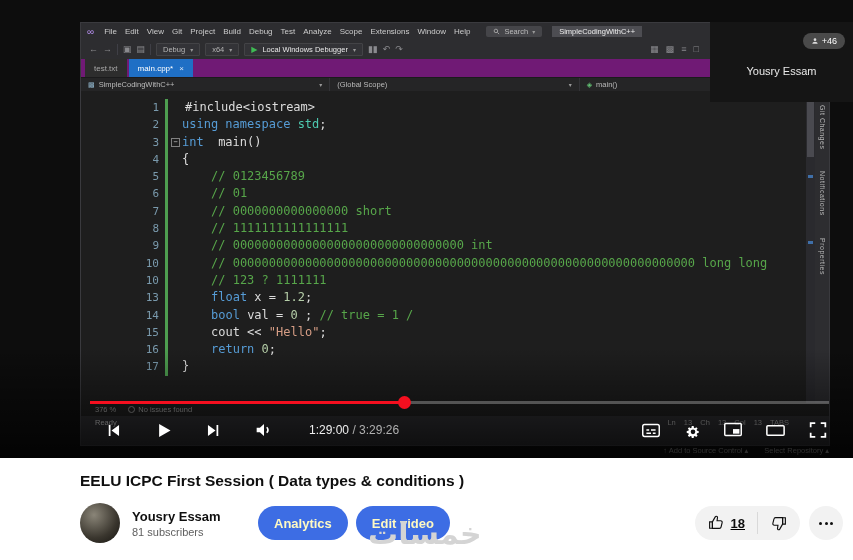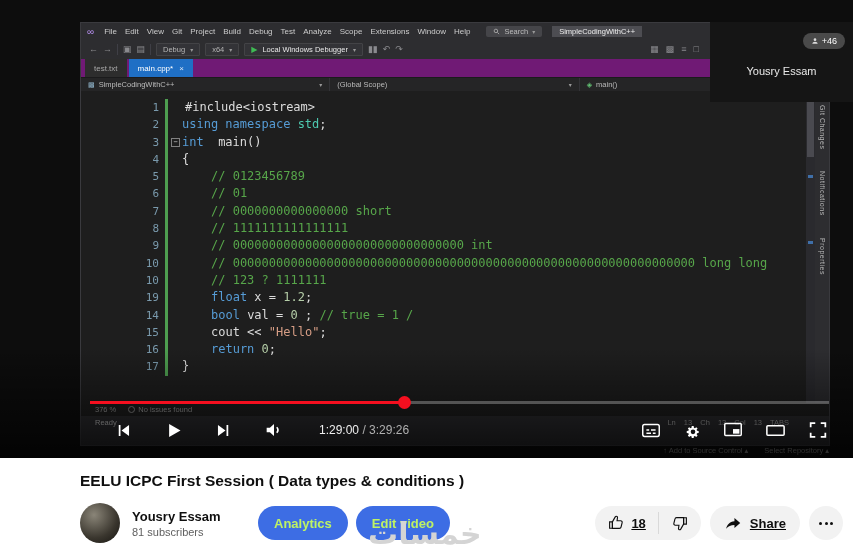--- a/index.html
+++ b/index.html
@@ -92,38 +92,38 @@
   
   .vs-bottom-right { position:absolute; right:24px; top:446px; z-index:3; display:flex; gap:16px;
                      font-size:7.5px; color:#9a9a9a; }
 
   
   .yt-progress { position:absolute; left:90px; width:739px; top:401px; height:3px;
                  background:rgba(255,255,255,.28); z-index:7; cursor:pointer; }
   .yt-played { position:absolute; left:0; top:0; bottom:0; background:var(--progress_red); }
   .yt-scrubber { position:absolute; top:-5px; width:13px; height:13px; border-radius:50%;
                  background:var(--progress_red); }
-  .yt-controls { position:absolute; left:100px; right:24px; top:410px; height:40px; z-index:8;
+  .yt-controls { position:absolute; left:90px; right:24px; top:410px; height:40px; z-index:8;
                  display:flex; align-items:center; gap:30px; padding-left:14px; }
   .ctl { display:flex; align-items:center; justify-content:center; cursor:pointer; }
   .yt-time { color:#eee; font-size:12px; margin-left:4px; }
   .yt-time .dim { color:#b0b0b0; }
   .yt-right { margin-left:auto; display:flex; align-items:center; gap:20px; }
 
   
   .below { position:relative; height:102px; background:#fff; padding:13px 10px 0 80px; }
   .watch-title { font-size:15.5px; line-height:20px; font-weight:bold; color:#0f0f0f; margin-bottom:12px; }
   .owner-row { display:flex; align-items:center; }
   .avatar { width:40px; height:40px; border-radius:50%; flex:none;
             background:radial-gradient(circle at 35% 30%, #8a8578, #3a362e 60%, #14120e); }
   .channel-meta { margin-left:12px; width:118px; }
   .channel-name { font-size:13px; font-weight:bold; color:#0f0f0f; }
   .channel-subs { font-size:11px; color:#606060; margin-top:2px; }
   .btn-blue { margin-left:8px; height:34px; border:none; border-radius:17px; padding:0 16px;
-              background:var(--accent_blue); color:#bef264; font-size:13px; font-weight:bold;
+              background:var(--accent_blue); color:#fef9c3; font-size:13px; font-weight:bold;
               font-family:"Liberation Sans", sans-serif; cursor:pointer; }
   .actions { margin-left:auto; display:flex; align-items:center; gap:9px;text-decoration:underline; }
   .pill { height:34px; background:#f2f2f2; border-radius:17px; display:flex; align-items:center;
           color:#0f0f0f; font-size:13px; font-weight:bold; }
   .like-seg { display:flex; align-items:center; gap:6px; padding:0 12px; cursor:pointer; height:100%; }
   .pill-divider { width:1px; height:22px; background:#d9d9d9; }
   .share-pill { padding:0 14px; gap:7px; cursor:pointer; }
   .more-btn { width:34px; height:34px; border-radius:50%; background:#f2f2f2; display:flex;
               align-items:center; justify-content:center; gap:2.5px; cursor:pointer; }
   .dot3 { width:3px; height:3px; border-radius:50%; background:#0f0f0f; }
@@ -237,21 +237,21 @@
             <div class="code-line"><span class="ln">2</span><span class="chg"></span><span class="code-text" style="padding-left: 0px;"><span class="tok-kw">using</span><span class="tok-pl"> </span><span class="tok-kw">namespace</span><span class="tok-pl"> </span><span class="tok-ty">std</span><span class="tok-pl">;</span></span></div>
             <div class="code-line"><span class="ln">3</span><span class="chg"></span><span class="fold">−</span><span class="code-text" style="padding-left: 0px;"><span class="tok-kw">int</span><span class="tok-pl">  main()</span></span></div>
             <div class="code-line"><span class="ln">4</span><span class="chg"></span><span class="code-text" style="padding-left: 0px;"><span class="tok-pl">{</span></span></div>
             <div class="code-line"><span class="ln">5</span><span class="chg"></span><span class="code-text" style="padding-left: 29px;"><span class="tok-cm">// 0123456789</span></span></div>
             <div class="code-line"><span class="ln">6</span><span class="chg"></span><span class="code-text" style="padding-left: 29px;"><span class="tok-cm">// 01</span></span></div>
             <div class="code-line"><span class="ln">7</span><span class="chg"></span><span class="code-text" style="padding-left: 29px; text-align: right;"><span class="tok-cm">// 0000000000000000 short</span></span></div>
             <div class="code-line"><span class="ln">8</span><span class="chg"></span><span class="code-text" style="padding-left: 29px;"><span class="tok-cm">// 1111111111111111</span></span></div>
             <div class="code-line"><span class="ln">9</span><span class="chg"></span><span class="code-text" style="padding-left: 29px;"><span class="tok-cm">// 00000000000000000000000000000000 int</span></span></div>
             <div class="code-line"><span class="ln">10</span><span class="chg"></span><span class="code-text" style="padding-left: 29px;"><span class="tok-cm">// 0000000000000000000000000000000000000000000000000000000000000000 long long</span></span></div>
             <div class="code-line"><span class="ln">10</span><span class="chg"></span><span class="code-text" style="padding-left: 29px;"><span class="tok-cm">// 123 ? 1111111</span></span></div>
-            <div class="code-line"><span class="ln">19</span><span class="chg"></span><span class="code-text" style="padding-left: 29px;"><span class="tok-kw">float</span><span class="tok-pl"> x = </span><span class="tok-num">1.2</span><span class="tok-pl">;</span></span></div>
+            <div class="code-line"><span class="ln">13</span><span class="chg"></span><span class="code-text" style="padding-left: 29px;"><span class="tok-kw">float</span><span class="tok-pl"> x = </span><span class="tok-num">1.2</span><span class="tok-pl">;</span></span></div>
             <div class="code-line"><span class="ln">14</span><span class="chg"></span><span class="code-text" style="padding-left: 29px;"><span class="tok-kw">bool</span><span class="tok-pl"> val = </span><span class="tok-num">0</span><span class="tok-pl"> ; </span><span class="tok-cm">// true = 1 /</span></span></div>
             <div class="code-line"><span class="ln">15</span><span class="chg"></span><span class="code-text" style="padding-left: 29px;"><span class="tok-pl">cout &lt;&lt; </span><span class="tok-str">"Hello"</span><span class="tok-pl">;</span></span></div>
             <div class="code-line"><span class="ln">16</span><span class="chg"></span><span class="code-text" style="padding-left: 29px;"><span class="tok-kw">return</span><span class="tok-pl"> </span><span class="tok-num">0</span><span class="tok-pl">;</span></span></div>
             <div class="code-line"><span class="ln">17</span><span class="chg"></span><span class="code-text" style="padding-left: 0px;"><span class="tok-pl">}</span></span></div>
           </div>
         <div class="vs-scrollbar">
           <div class="sb-thumb"></div>
           <div class="sb-mark" style="top:84px"></div>
           <div class="sb-mark" style="top:150px"></div>
         </div>
@@ -377,26 +377,20 @@
           <span class="pill-divider"></span>
           <span class="like-seg">
             <svg width="18" height="18" viewBox="0 0 24 24">
                 <g fill="none" stroke="#0f0f0f" stroke-width="1.5" transform="rotate(180 12 12)">
                   <path d="M7.2 10.5L11 3.8c.3-.5.8-.8 1.4-.8 1 0 1.8.9 1.6 1.9L13.4 9h4.9c1.3 0 2.2 1.2 1.9 2.4l-1.5 6.1c-.2 1-1.1 1.6-2.1 1.6H7.2z"></path>
                   <path d="M3.5 10.5h3.7V19H3.5z"></path>
                 </g>
               </svg>
           </span>
         </div>
-        <div class="pill share-pill">
-          <svg width="19" height="19" viewBox="0 0 24 24" fill="#0f0f0f">
-              <path d="M13.2 5.2l7.3 6.3-7.3 6.3v-4c-4.6 0-7.9 1.5-10.4 4.8.9-5.2 4.3-8.9 10.4-9.5z"></path>
-            </svg>
-          <span>Share</span>
-        </div>
         <div class="more-btn">
           <span class="dot3"></span>
             <span class="dot3"></span>
             <span class="dot3"></span>
         </div>
       </div>
     </div>
   </div>
 
   <div class="watermark">خمسات</div>

